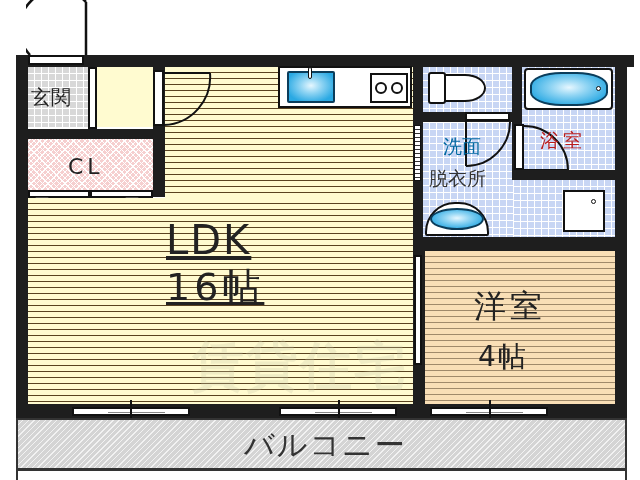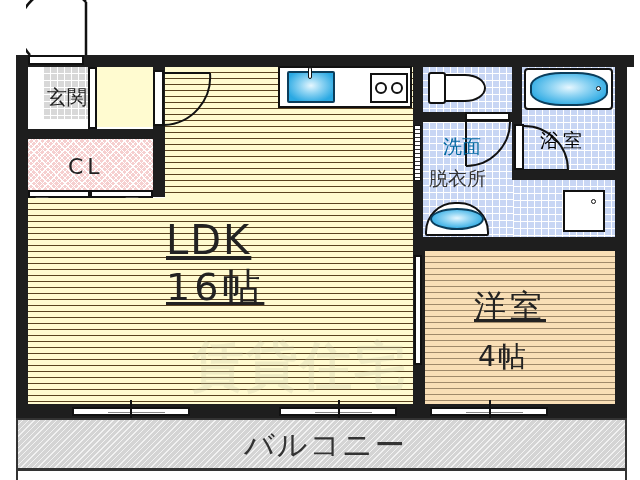--- a/index.html
+++ b/index.html
@@ -55,21 +55,21 @@
   <line x1="60" y1="2" x2="60" y2="56" stroke="#111" stroke-width="2.5"></line>
 </svg>
 
 <div class="abs wall" style="left:16px;top:55px;width:618px;height:12px;"></div>
 <div class="abs wall" style="left:16px;top:55px;width:12px;height:355px;"></div>
 <div class="abs wall" style="left:615px;top:55px;width:12px;height:355px;"></div>
 <div class="abs wall" style="left:16px;top:404px;width:611px;height:14px;"></div>
 
 <div class="abs door-leaf" style="left:28px;top:55px;width:56px;height:10px;"></div>
 
-<div class="abs floor-tile-gray" style="left:44px;top:67px;width:60px;height:52px;">
+<div class="abs floor-tile-gray" style="left:28px;top:67px;width:60px;height:60px;">
   <div class="abs label" style="left:3px;top:20px;font-size:20px;">玄関</div>
 </div>
 <div class="abs door-leaf" style="left:88px;top:67px;width:9px;height:62px;"></div>
 
 <div class="abs" style="left:97px;top:67px;width:56px;height:60px;background:#fffbd0;"></div>
 <div class="abs wall" style="left:153px;top:67px;width:12px;height:130px;"></div>
 <div class="abs door-leaf" style="left:153px;top:70px;width:11px;height:56px;"></div>
 
 <div class="abs wall" style="left:28px;top:129px;width:137px;height:10px;"></div>
 
@@ -129,34 +129,34 @@
 <div class="abs floor-tile-blue" style="left:522px;top:67px;width:93px;height:102px;"></div>
 <div class="abs fixture-white" style="left:524px;top:68px;width:89px;height:42px;border-radius:4px;"></div>
 <div class="abs basin" style="left:530px;top:72px;width:78px;height:34px;border-radius:40%;"></div>
 <div class="abs" style="left:596px;top:86px;width:5px;height:5px;border:1px solid #111;border-radius:50%;background:#fff;"></div>
 
 <div class="abs door-leaf" style="left:514px;top:124px;width:10px;height:46px;"></div>
 <svg class="abs" style="left:522px;top:124px;width:50px;height:48px;" viewBox="0 0 50 48">
   <path d="M2 2 A 44 44 0 0 1 46 46" fill="none" stroke="#111" stroke-width="2"></path>
   <line x1="0" y1="46" x2="46" y2="46" stroke="#111" stroke-width="2"></line>
 </svg>
-<div class="abs label" style="left:540px;top:131px;font-size:19px;color:#000000;letter-spacing:4px;">浴室</div>
+<div class="abs label" style="left:540px;top:131px;font-size:19px;color:#b91c1c;letter-spacing:4px;">浴室</div>
 
 <div class="abs wall" style="left:512px;top:170px;width:103px;height:10px;"></div>
 
 <div class="abs floor-tile-blue" style="left:514px;top:180px;width:101px;height:57px;"></div>
 <div class="abs fixture-white" style="left:563px;top:190px;width:42px;height:42px;border-radius:0;"></div>
 <div class="abs" style="left:591px;top:199px;width:5px;height:5px;border:1px solid #111;border-radius:50%;"></div>
 
 <div class="abs wall" style="left:413px;top:237px;width:214px;height:14px;"></div>
 
 <div class="abs floor-wood-orange" style="left:425px;top:251px;width:190px;height:153px;"></div>
 <div class="abs wall" style="left:413px;top:251px;width:12px;height:153px;"></div>
 <div class="abs door-leaf" style="left:414px;top:255px;width:8px;height:110px;"></div>
-<div class="abs label" style="left:474px;top:290px;font-size:32px;letter-spacing:4px;text-decoration:underline;">洋室</div>
+<div class="abs label" style="left:474px;top:290px;font-size:32px;letter-spacing:4px;">洋室</div>
 <div class="abs label" style="left:478px;top:343px;font-size:28px;letter-spacing:2px;">4帖</div>
 
 <div class="abs window" style="left:72px;top:407px;width:118px;height:9px;"></div>
 <div class="abs tick" style="left:130px;top:400px;height:22px;"></div>
 <div class="abs window" style="left:279px;top:407px;width:118px;height:9px;"></div>
 <div class="abs tick" style="left:338px;top:400px;height:22px;"></div>
 <div class="abs window" style="left:430px;top:407px;width:118px;height:9px;"></div>
 <div class="abs tick" style="left:489px;top:400px;height:22px;"></div>
 
 <div class="abs balcony" style="left:16px;top:418px;width:611px;height:52px;">

